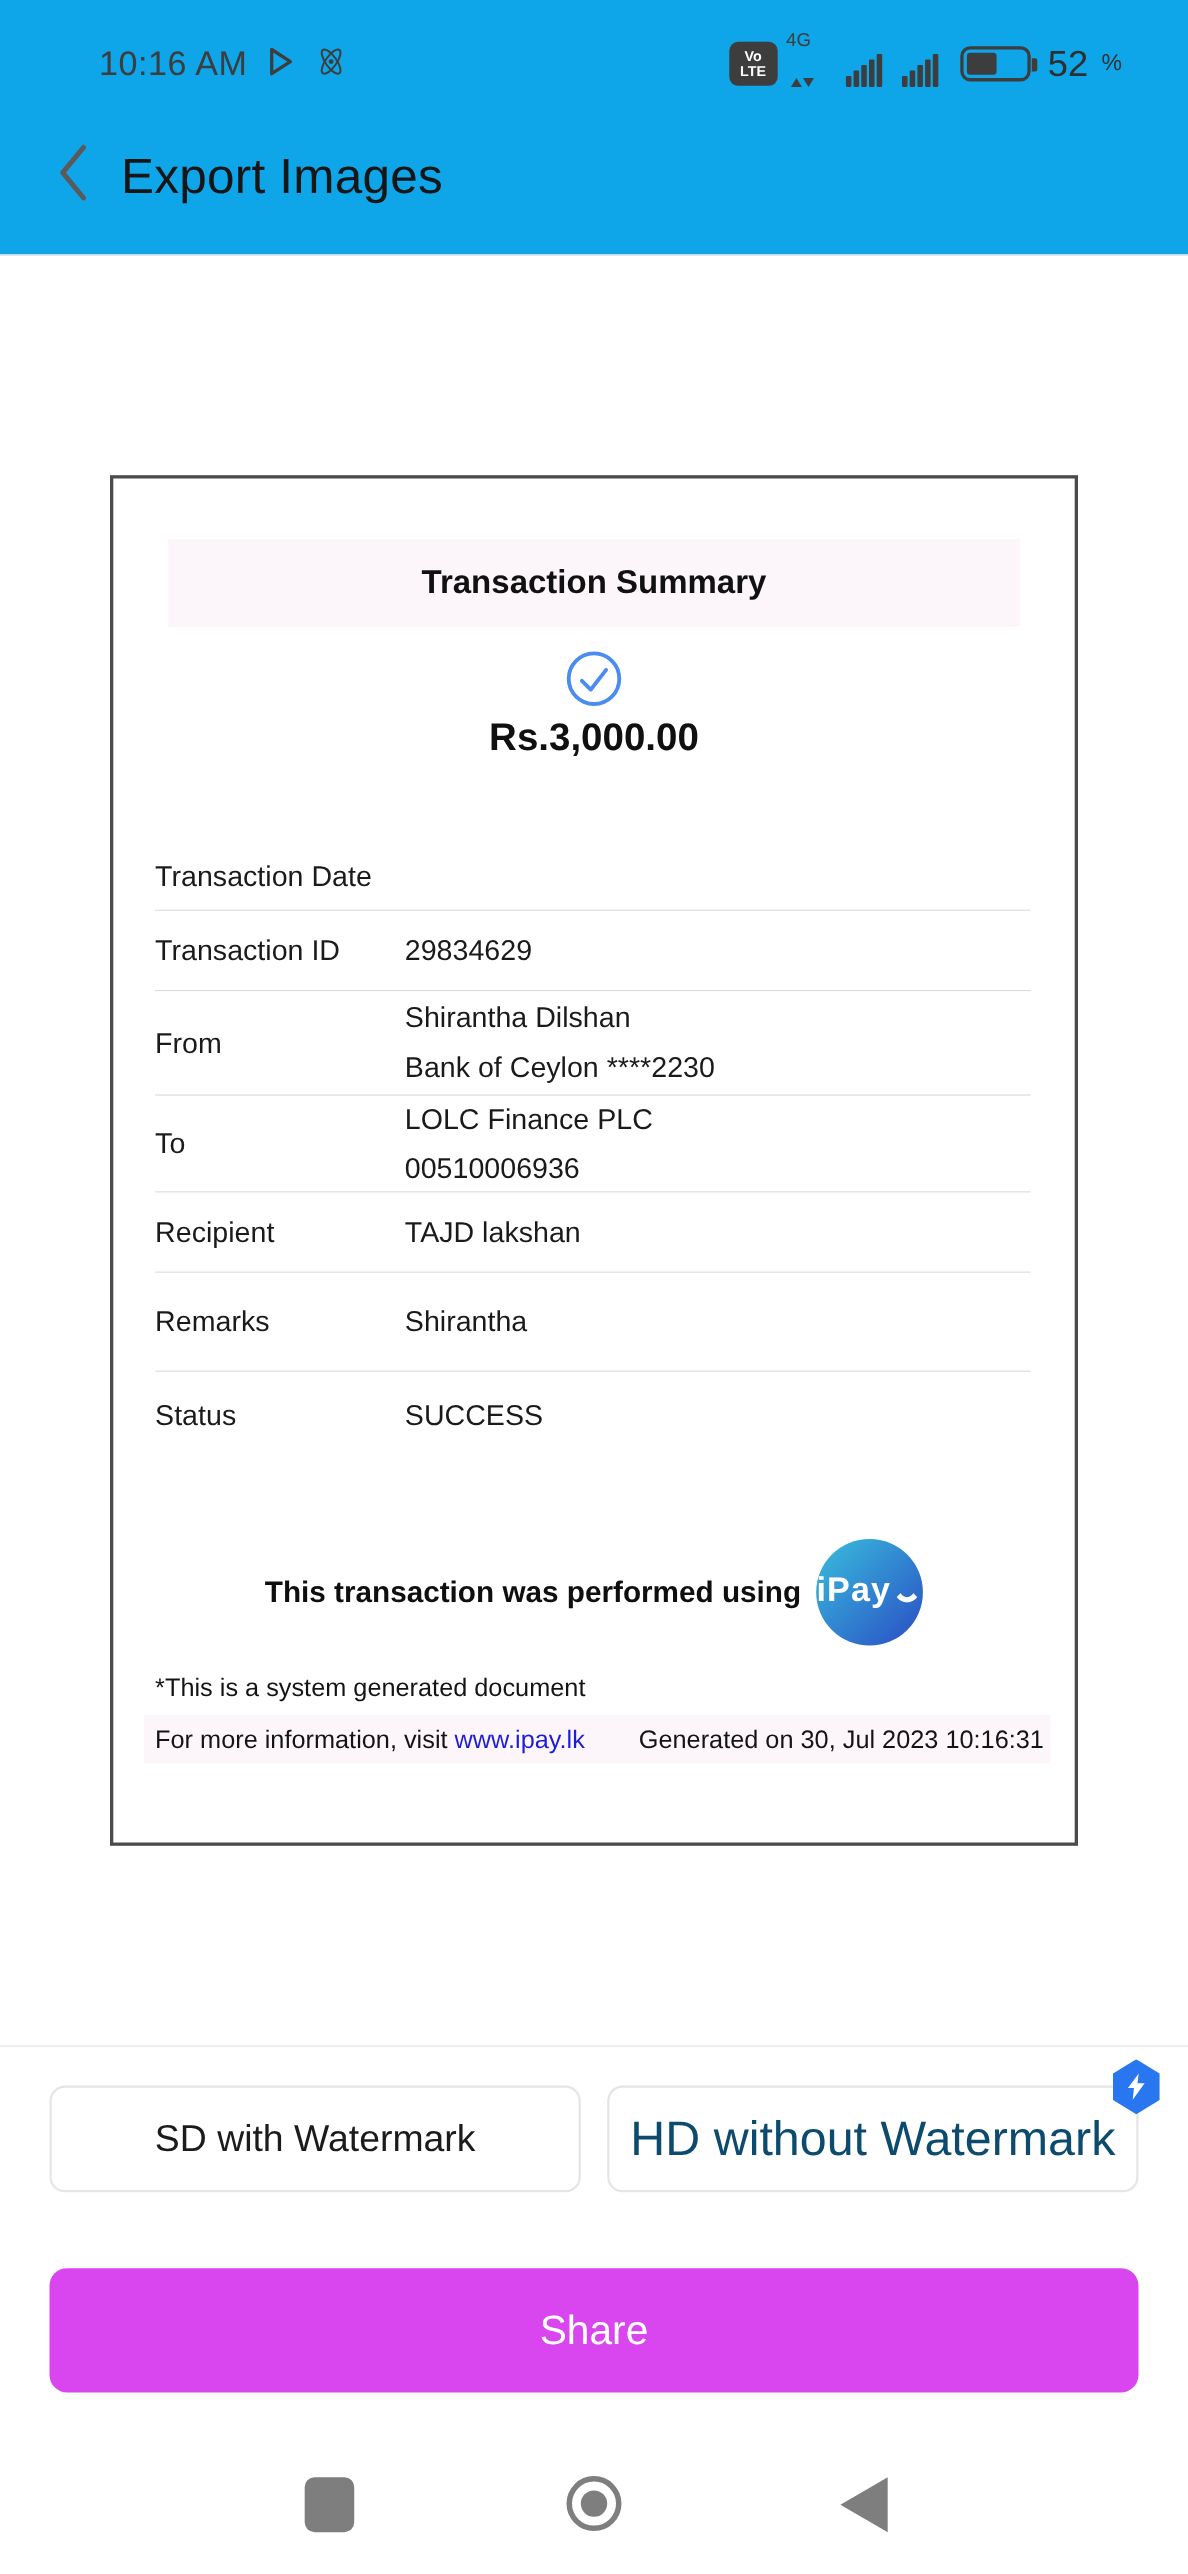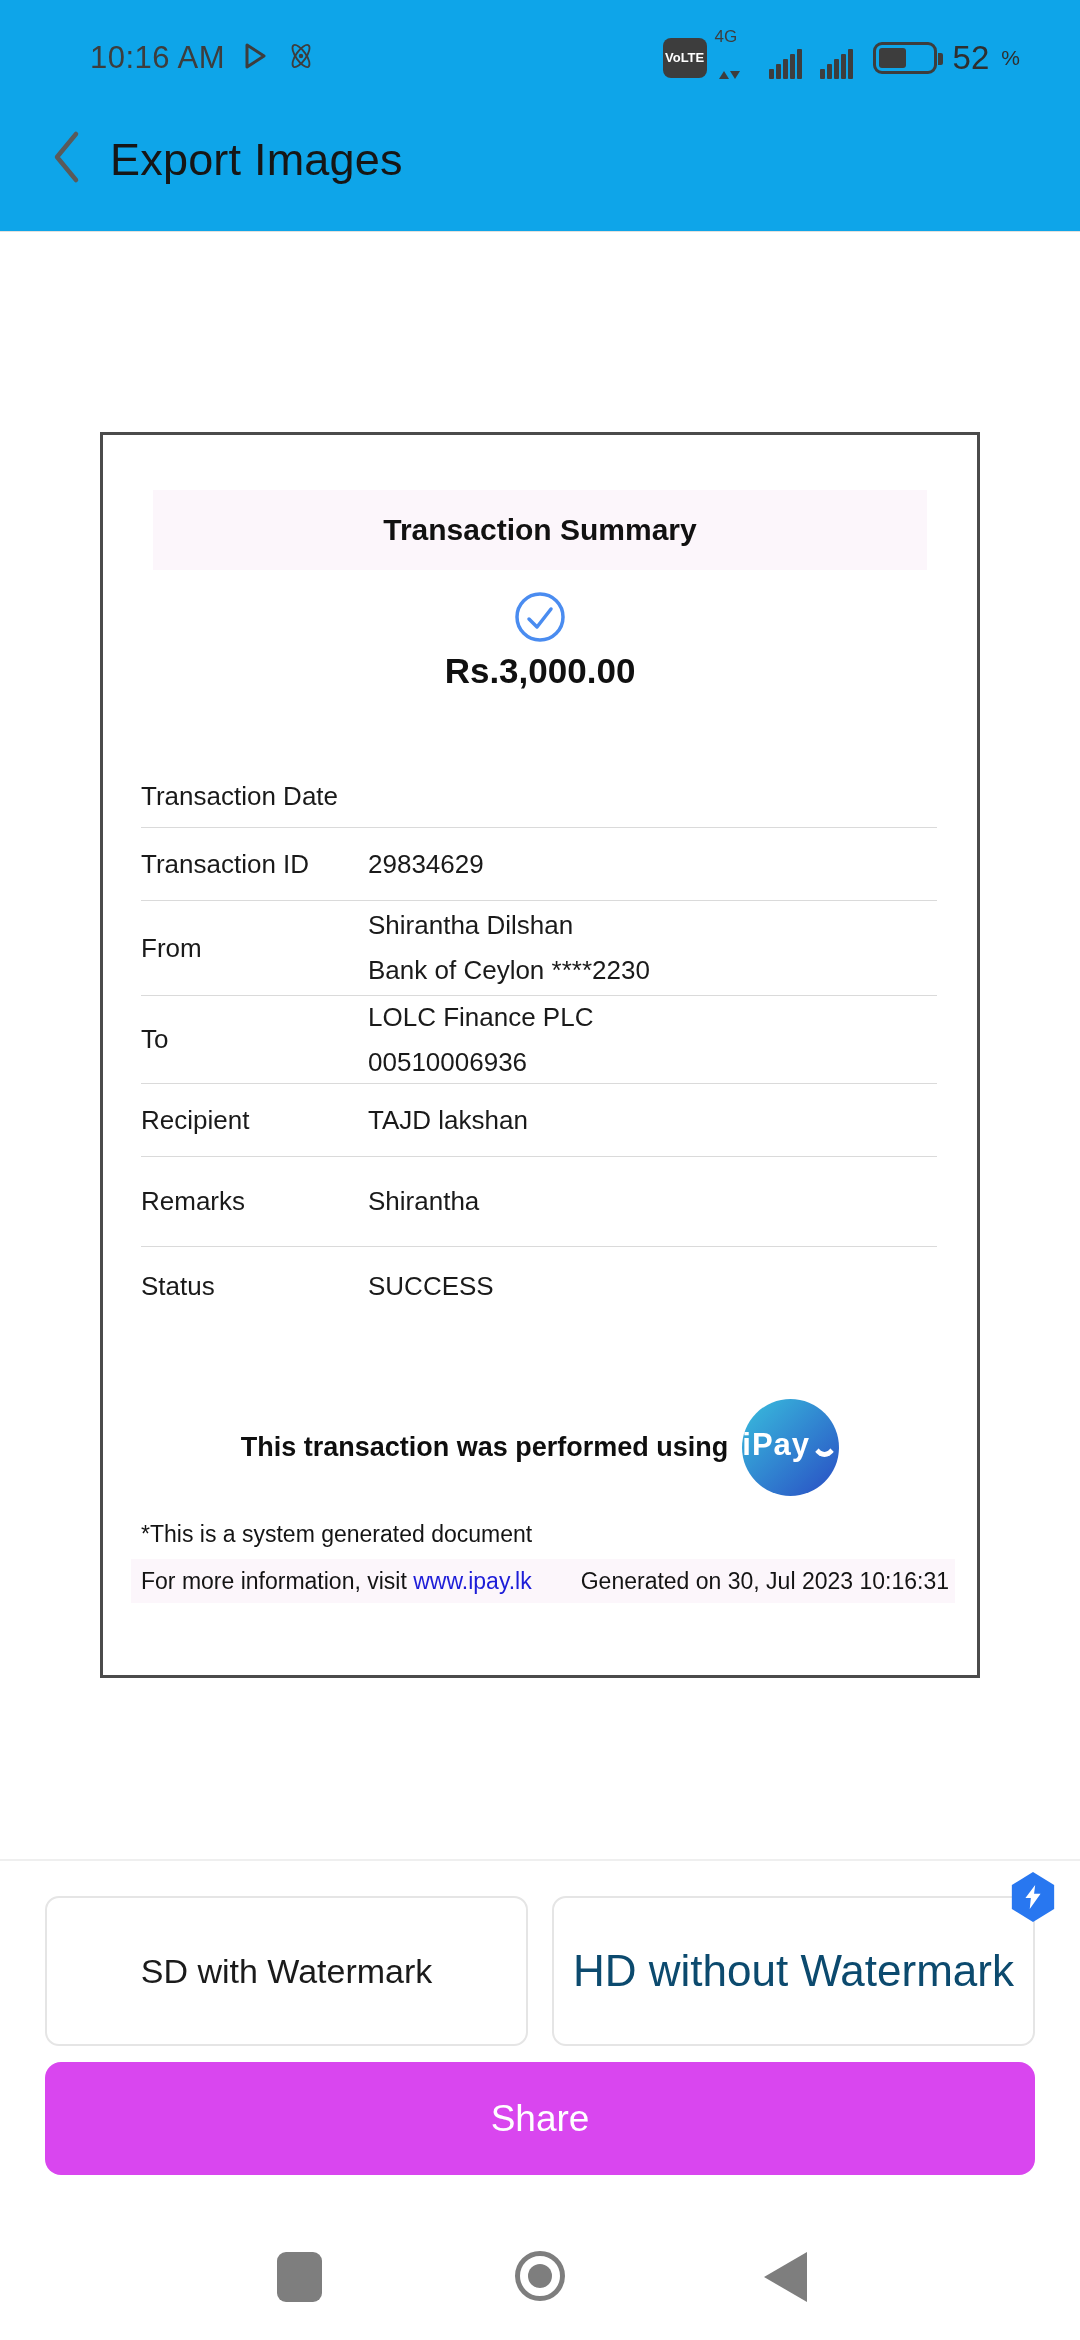--- a/index.html
+++ b/index.html
@@ -8,21 +8,21 @@
 
   
   .top-chrome { position:absolute; left:0; top:0; width:1080px; height:232px;
                 background:#0ea5e9; border-bottom:1px solid #e3e1de; }
   .status-bar { position:absolute; left:0; top:28px; width:1080px; height:60px;
                 display:flex; align-items:center; color:#3d3d3d; }
   .sb-left { position:absolute; left:90px; display:flex; align-items:center; gap:18px; }
   .sb-time { font-size:31px; color:#3d3d3d; letter-spacing:0.5px; }
   .sb-right { position:absolute; right:60px; display:flex; align-items:center; gap:12px; }
   .volte { width:44px; height:40px; background:#3d3d3d; border-radius:8px; color:#fff;
-           display:flex; flex-direction:row; align-items:center; justify-content:center;
+           display:flex; flex-direction:column; align-items:center; justify-content:center;
            font-size:13px; font-weight:bold; line-height:14px;margin-left:36px; }
   .sig-group { display:flex; align-items:flex-end; gap:2px; height:42px; position:relative; }
   .sig-group.first { padding-top:0; margin-right:4px;gap:27px; }
   .net-label { position:absolute; left:-4px; top:-10px; font-size:17px; color:#3d3d3d; }
   .arrows { display:flex; align-items:flex-end; gap:1px; margin-right:2px; }
   .arr-up { width:0; height:0; border-left:5px solid transparent; border-right:5px solid transparent; border-bottom:8px solid #3d3d3d; }
   .arr-dn { width:0; height:0; border-left:5px solid transparent; border-right:5px solid transparent; border-top:8px solid #3d3d3d; }
   .bars span { display:inline-block; width:5px; background:#3d3d3d; margin-right:2px; border-radius:1px; }
   .bars { display:flex; align-items:flex-end; }
   .bars span:nth-child(1){height:10px;} .bars span:nth-child(2){height:15px;}
@@ -67,21 +67,21 @@
 
   .rc-footnote { position:absolute; left:38px; top:1086px; font-size:23px; color:#141414; }
   .rc-footband { position:absolute; left:28px; top:1124px; width:824px; height:44px; background:#fcf6fb;
                  display:flex; align-items:center; justify-content:space-between; padding:0 6px 0 10px; }
   .rc-moreinfo { font-size:23px; color:#141414; }
   .rc-link { color:#1d1dd8; }
   .rc-generated { font-size:23px; color:#141414; }
 
   
   .sheet-divider { position:absolute; left:0; top:1859px; width:1080px; height:2px; background:#efefef; }
-  .opt-card { position:absolute; top:1896px; height:150px; width:483px; background:#fff;
+  .opt-card { position:absolute; top:1896px; height:97px; width:483px; background:#fff;
               border:2px solid #e5e5e5; border-radius:14px;
               display:flex; align-items:center; justify-content:center; }
   .opt-sd { left:45px; }
   .opt-hd { left:552px; }
   .opt-sd .opt-label { font-size:34px; color:#1b1b1b; }
   .opt-hd .opt-label { font-size:44px; color:#0c4a6e; }
   .hd-badge { position:absolute; left:1010px; top:1872px; width:46px; height:50px; background:#2877f0;
               clip-path:polygon(50% 0%, 96% 26%, 96% 74%, 50% 100%, 4% 74%, 4% 26%);
               display:flex; align-items:center; justify-content:center; }
   .share-btn { position:absolute; left:45px; top:2062px; width:990px; height:113px; background:#d946ef;

